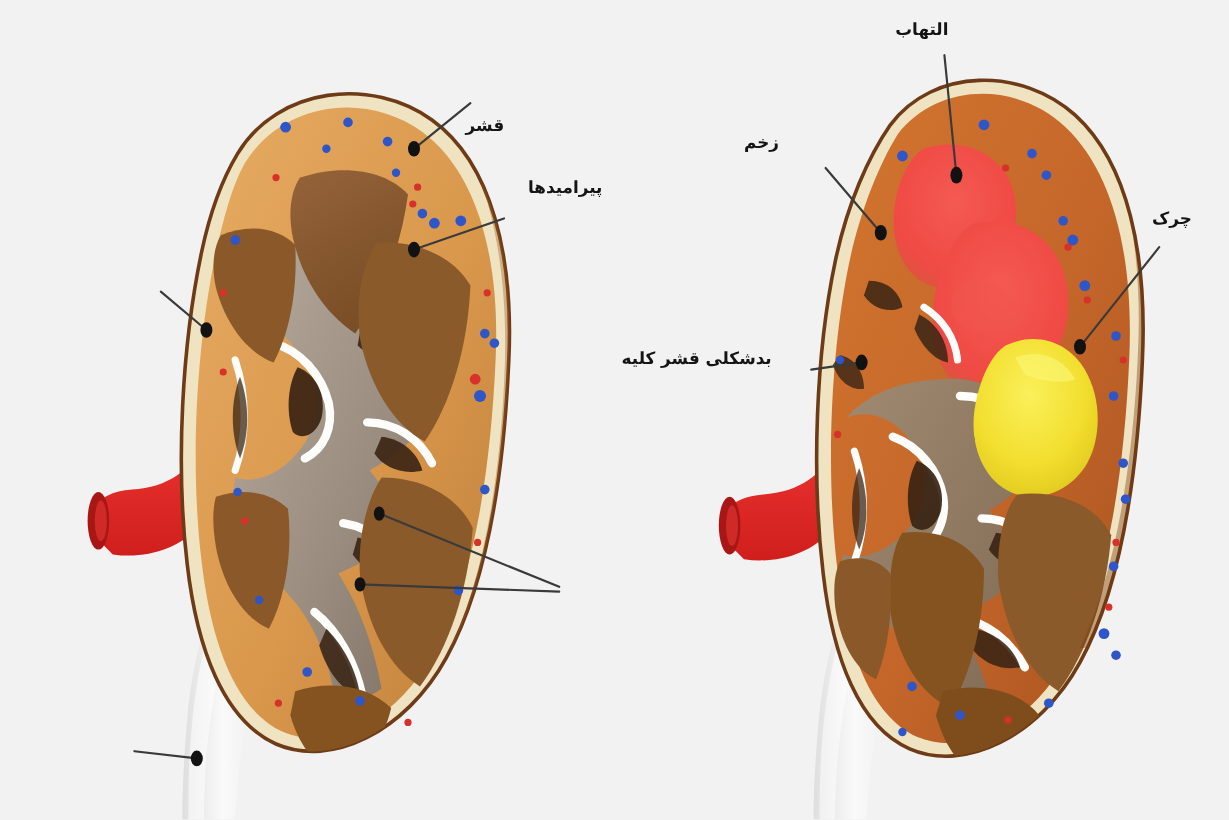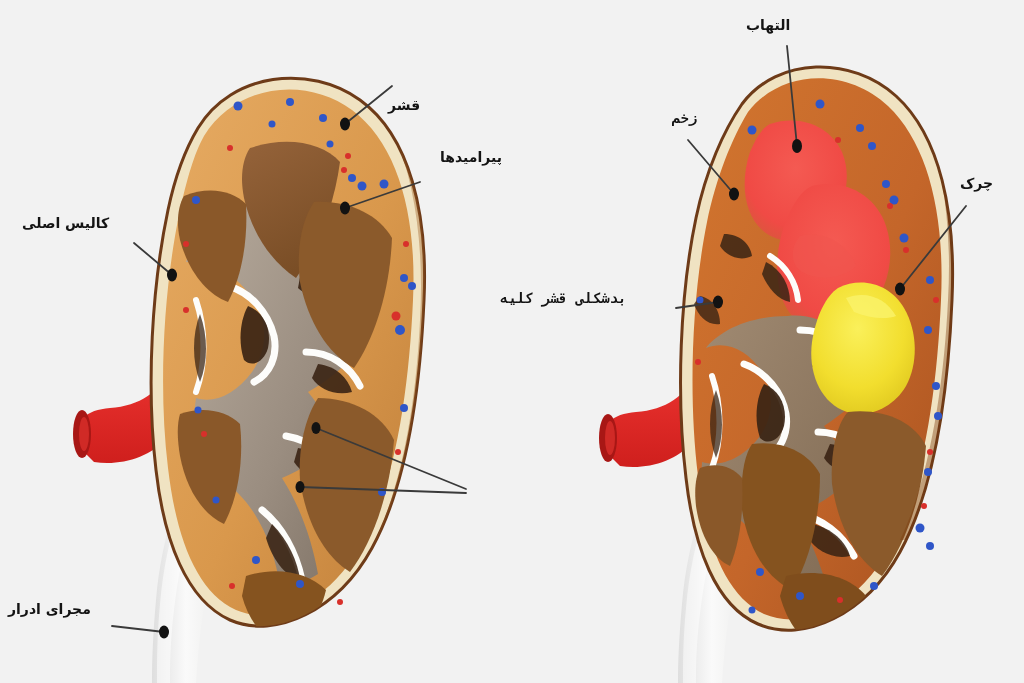--- a/index.html
+++ b/index.html
@@ -394,26 +394,24 @@
       <ellipse cx="734" cy="194" rx="5" ry="6.5"></ellipse>
       <ellipse cx="900" cy="289" rx="5" ry="6.5"></ellipse>
       <ellipse cx="718" cy="302" rx="5" ry="6.5"></ellipse>
     </g>
   </svg>
 
   <div class="label" style="left:388px;top:58px;margin-top:40px;">قشر</div>
 
   <div class="label" style="left:440px;top:150px;">پیرامیدها</div>
 
-  <div class="label" style="left:22px;top:216px;">کالیس اصلی</div>
-
-
-  <div class="label" style="left:8px;top:602px;">مجرای ادرار</div>
+
+
 
   <div class="label" style="left:746px;top:18px;">التهاب</div>
 
-  <div class="label" style="left:672px;top:112px;font-family:Liberation Mono, monospace;">زخم</div>
+  <div class="label" style="left:620px;top:112px;">زخم</div>
 
   <div class="label" style="left:960px;top:176px;text-align:right;">چرک</div>
 
-  <div class="label" style="left:500px;top:292px;font-family:Liberation Mono, monospace;">بدشکلی قشر کلیه</div>
+  <div class="label" style="left:518px;top:292px;">بدشکلی قشر کلیه</div>
 
 </div>
 
 </body></html>

